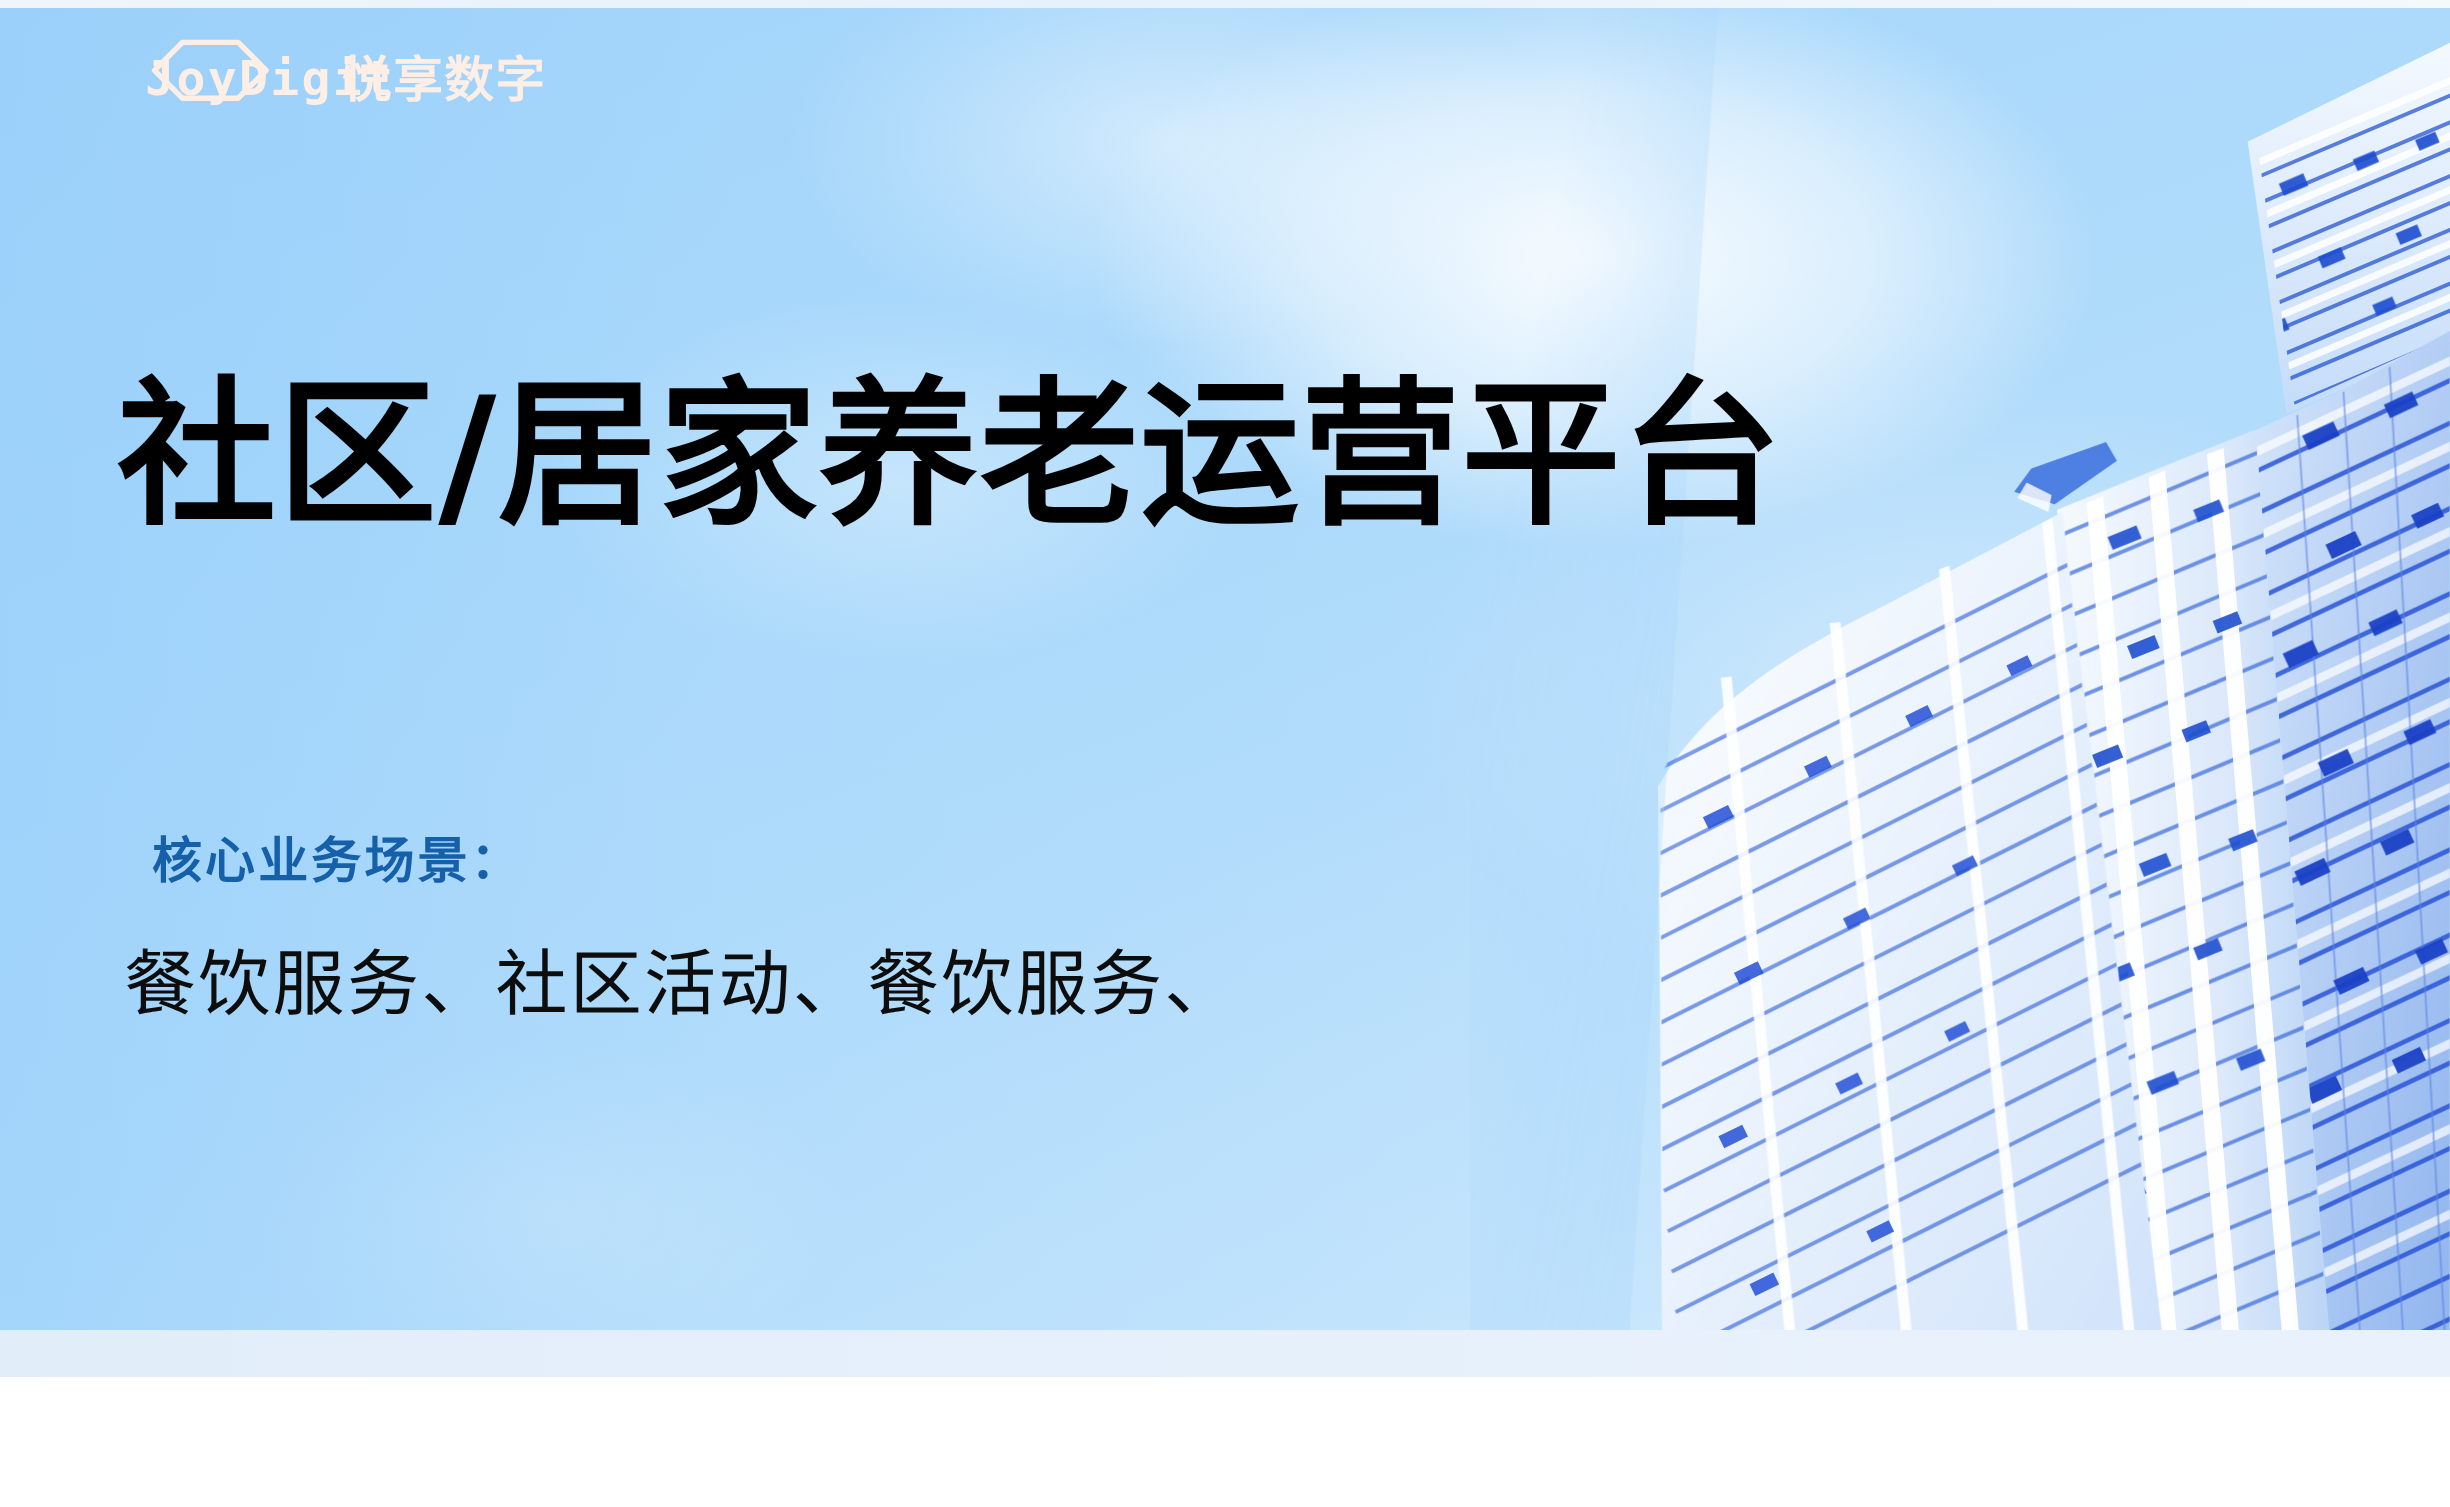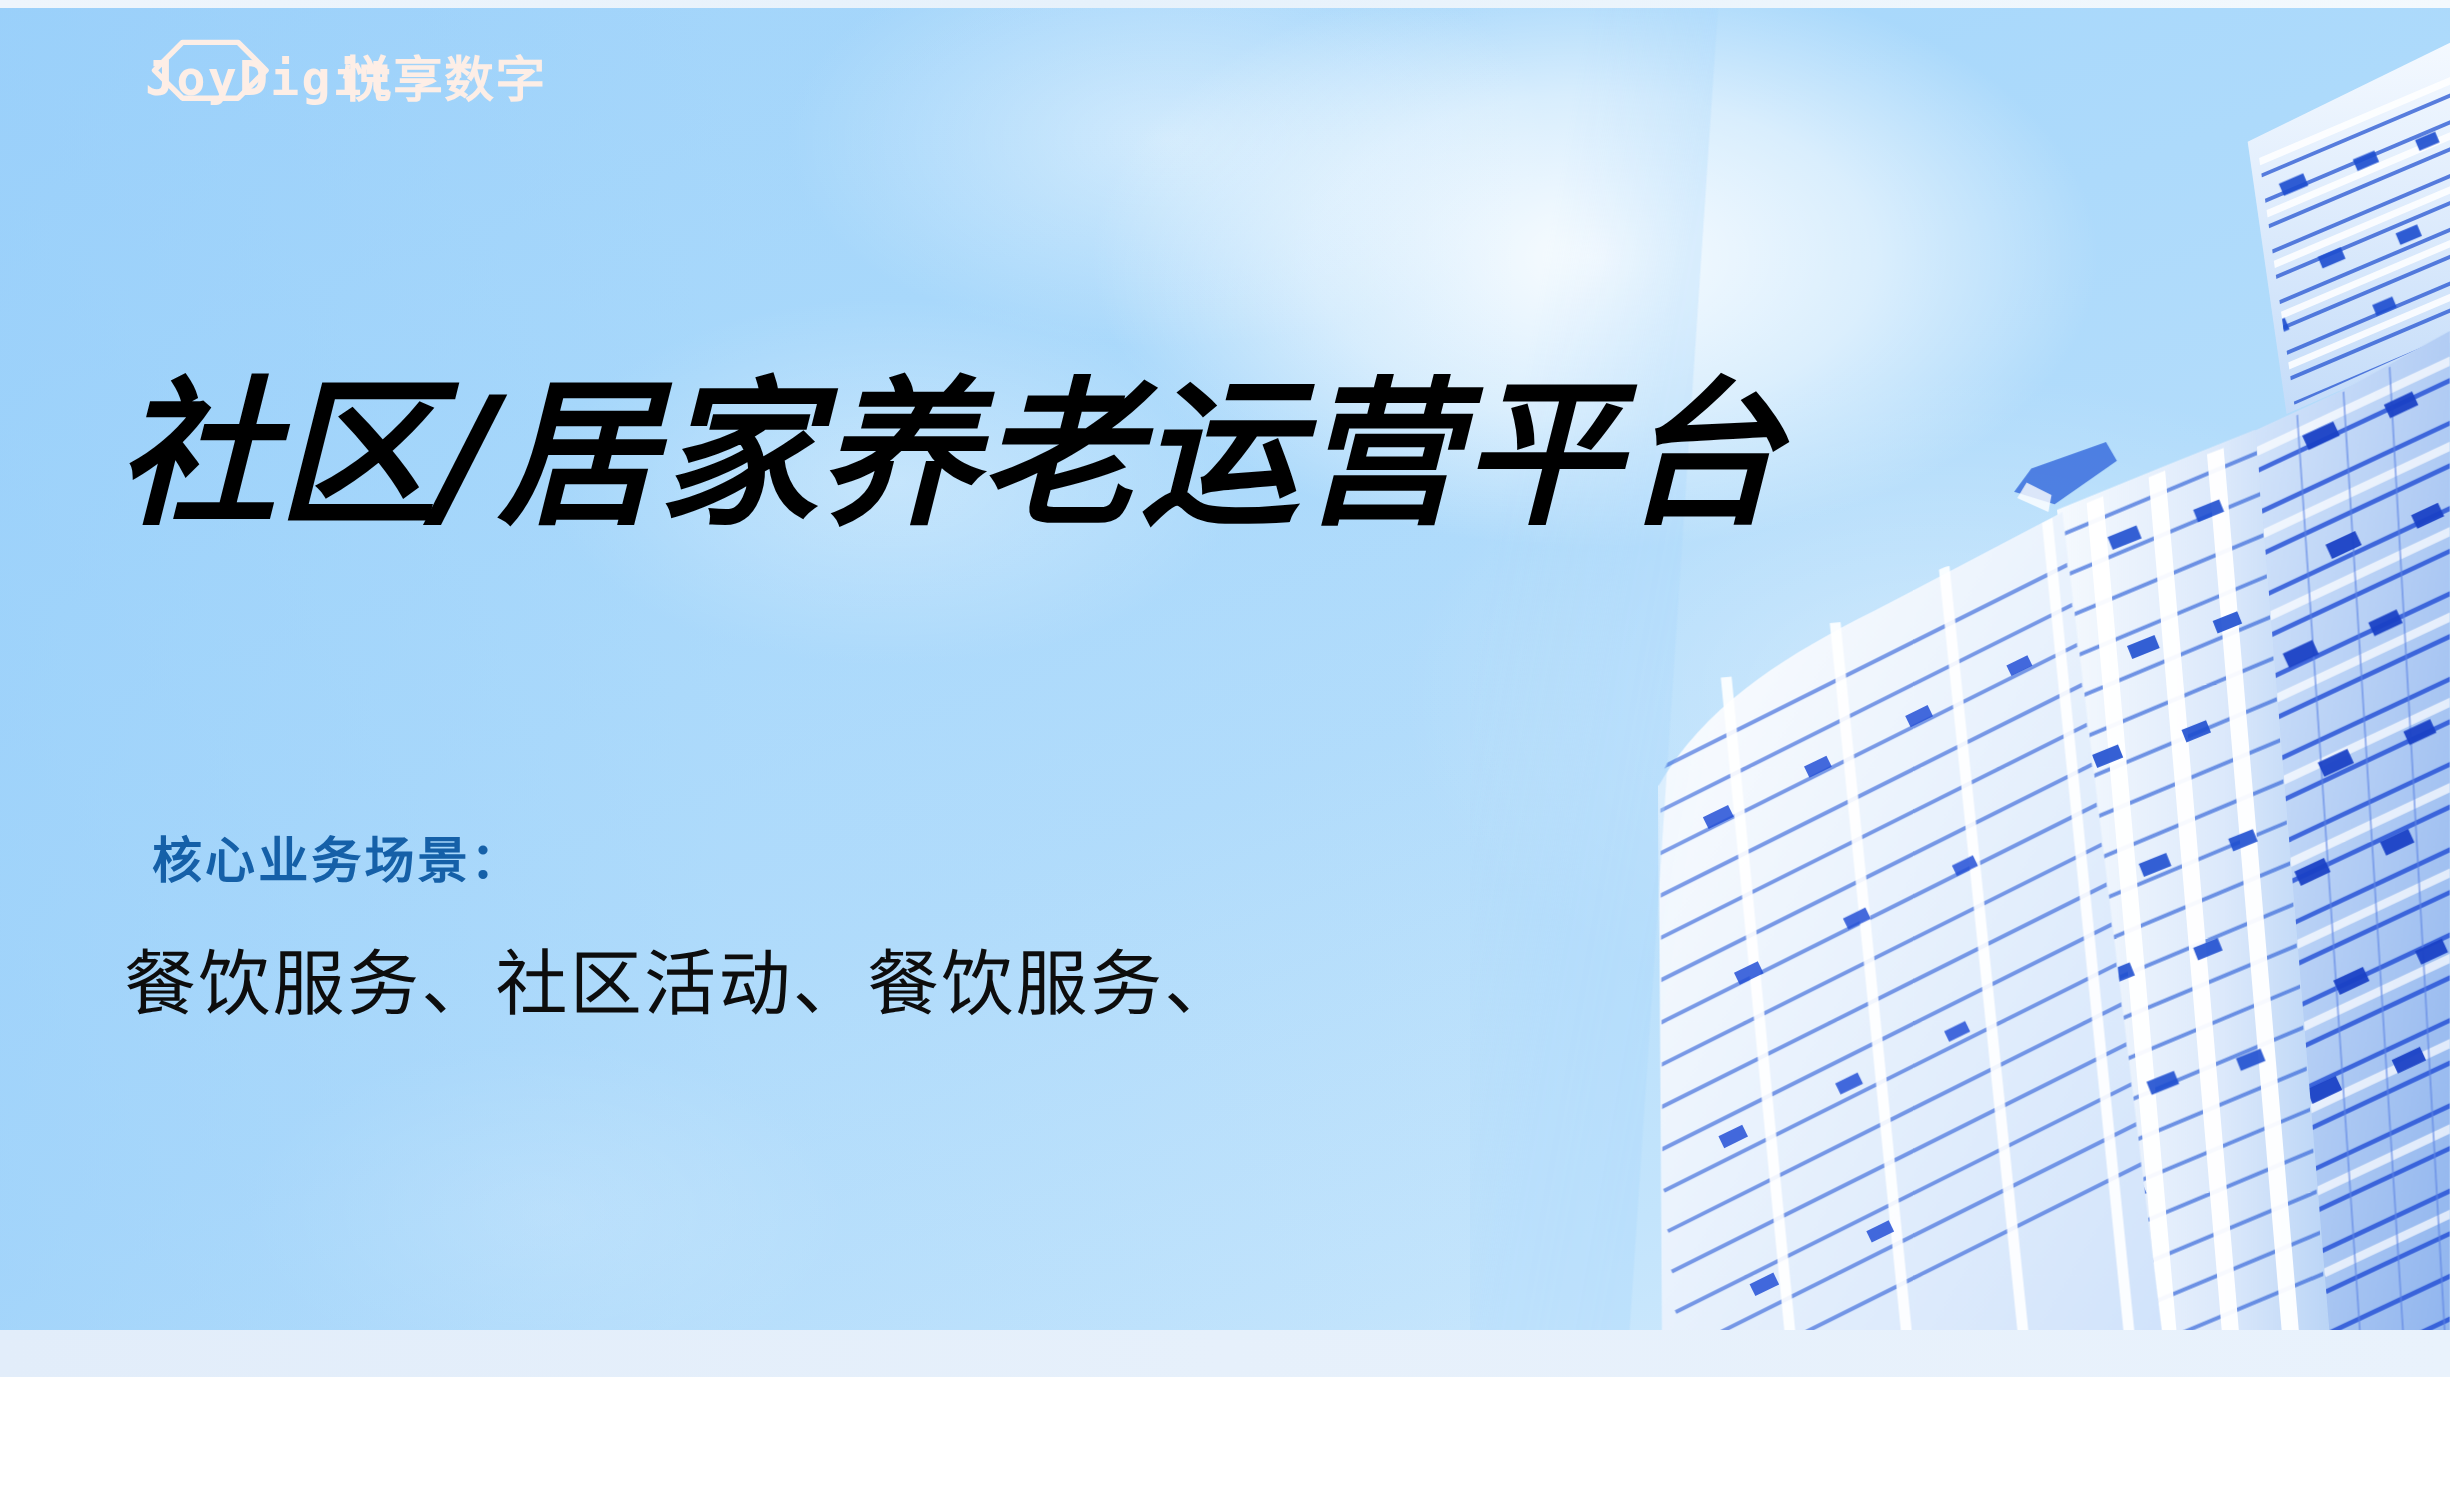--- a/index.html
+++ b/index.html
@@ -78,21 +78,20 @@
     left: 117px;
     top: 265px;
     z-index: 25;
     font-size: 159px;
     line-height: 1.05;
     font-weight: 700;
     color: #000000;
     letter-spacing: 1.6px;
     white-space: nowrap;
     font-family: "DejaVu Sans", "Liberation Sans", sans-serif;
-    font-style: italic;
   }
 
   
   .section-heading {
     position: absolute;
     left: 152px;
     top: 778px;
     z-index: 25;
     font-size: 50px;
     font-weight: 700;

